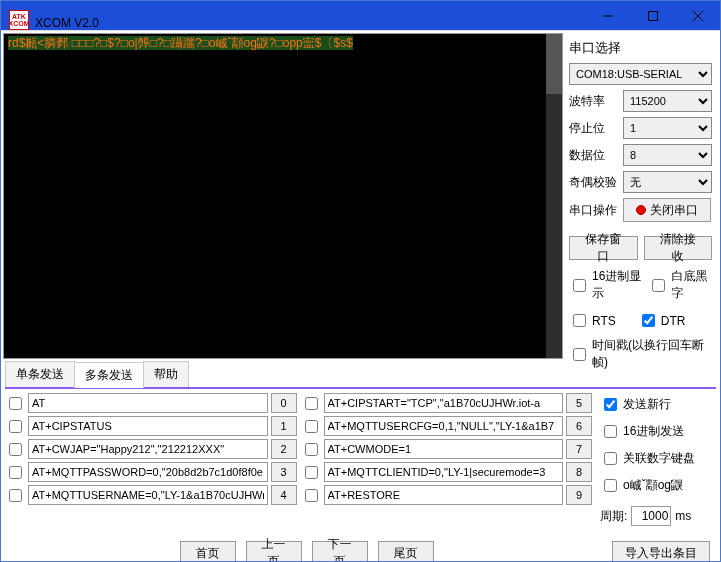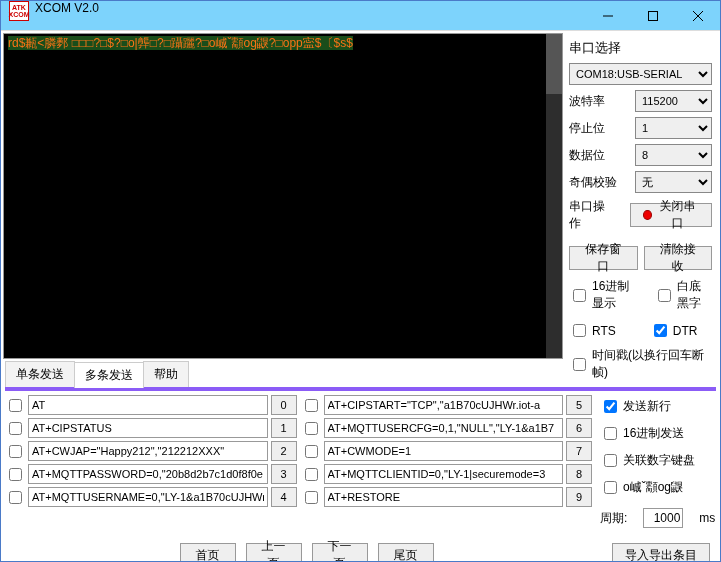--- a/index.html
+++ b/index.html
@@ -1,39 +1,39 @@
 <!DOCTYPE html>
 <html><head>
 <meta charset="utf-8">
 <style>
 * { box-sizing: border-box; font-family: "Microsoft YaHei", Arial, sans-serif; font-size: 12px; }
 body { margin: 0; background: #fff; width: 721px; height: 562px; border: 1px solid #4a7ac8; overflow: hidden; }
-.titlebar { height: 30px; background: #7dd3fc; display: flex; align-items: flex-start; padding: 0 0 0 8px; border-bottom: 1px solid #ddd; }
+.titlebar { height: 30px; background: #1d4ed8; display: flex; align-items: flex-end; padding: 0 0 0 8px; border-bottom: 1px solid #ddd; }
 .logo { width: 20px; height: 20px; background: #fff; border: 1px solid #c00; color: #c00; font-size: 7px; font-weight: bold; display: flex; align-items: center; justify-content: center; line-height: 7px; text-align: center; margin-right: 6px; }
 .title { flex: 1; }
 .winbtns { display: flex; }
 .winbtn { width: 45px; height: 29px; display: flex; align-items: center; justify-content: center; cursor: pointer; }
 .main { display: flex; height: 330px; }
 .terminal { flex: 1; background: #000; color: #0f0; padding: 2px 4px; font-family: monospace; font-size: 12px; margin: 2px; border: 1px solid #999; position: relative; overflow: hidden; }
 .term-line { color: #f97316; background: #1a4d1a; line-height: 14px; white-space: pre; }
 .term-scroll { position:absolute; right:0; top:0; bottom:0; width:16px; background:#2d2d2d; }
 .term-thumb { position:absolute; right:0; top:0; width:16px; height:60px; background:#555; }
 .sidepanel { width: 155px; padding: 4px 8px 4px 4px; }
 .side-title { font-size: 13px; margin: 4px 0 6px; }
-.row { display: flex; align-items: center; margin: 5px 0; gap: 16px; }
+.row { display: flex; align-items: center; margin: 5px 0; gap: 4px; }
 .row label { width: 50px; }
 select { flex: 1; height: 22px; border: 1px solid #888; background: #efefef; padding: 0 2px; font-size: 11px; }
 select.full { width: 100%; }
 .btn { border: 1px solid #999; background: #efefef; padding: 3px 12px; cursor: pointer; height: 24px; display: inline-flex; align-items: center; justify-content: center; }
 .red-dot { width: 10px; height: 10px; border-radius: 50%; background: #e00; border: 1px solid #900; display: inline-block; margin-right: 4px; }
 .chk { display: flex; align-items: center; gap: 3px; margin: 2px 0; }
 .chk input { width: 13px; height: 13px; }
 .two-btn { display: flex; gap: 6px; margin: 14px 0 6px; }
 .two-btn .btn { flex: 1; }
-.tabs { display: flex; border-bottom: 4px solid #8b5cf6; margin: 0 4px; }
+.tabs { display: flex; border-bottom: 2px solid #8b5cf6; margin: 0 4px; }
 .tab { padding: 4px 10px; border: 1px solid #ccc; border-bottom: none; background: #f3f3f3; cursor: pointer; margin-right: -1px; }
 .tab.active { background: #fff; position: relative; top: 1px; }
 .send-area { display: flex; padding: 4px; gap: 4px; }
 .col-inputs { flex: 1; display: flex; flex-direction: column; gap: 3px; }
 .col-inputs .irow { display: flex; align-items: center; gap: 3px; }
 .irow input[type=text] { flex: 1; height: 20px; border: 1px solid #999; padding: 0 3px; font-size: 11px; }
 .irow input[type=checkbox] { width: 13px; height: 13px; }
 .numbtn { width: 26px; height: 20px; border: 1px solid #999; background: #efefef; display: flex; align-items: center; justify-content: center; cursor: pointer; font-size: 11px; }
 .opts { width: 120px; display: flex; flex-direction: column; gap: 4px; padding-left: 4px; justify-content: space-between; }
 .nav-row { display: flex; justify-content: center; gap: 10px; margin: 6px 0; }

